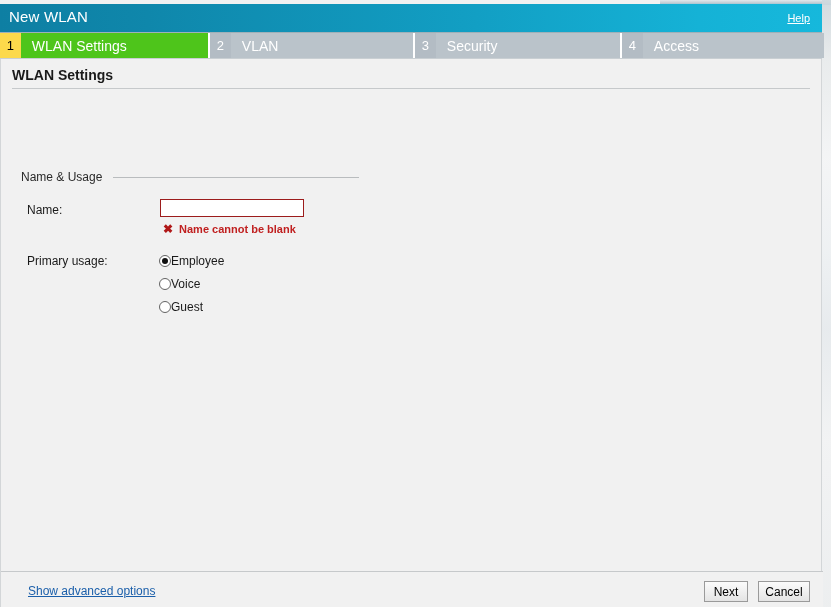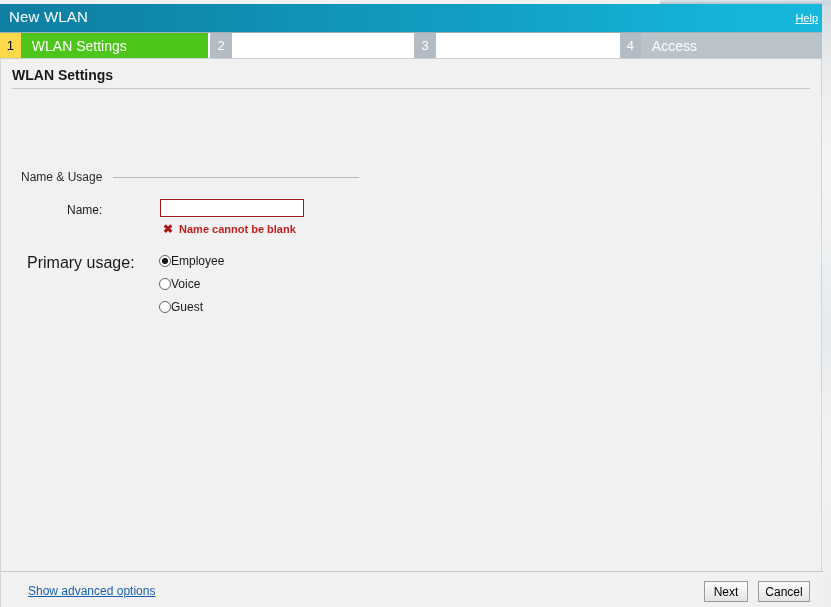--- a/index.html
+++ b/index.html
@@ -54,21 +54,21 @@
   }
   #dialog-title {
     position: absolute;
     left: 9px; top: 4px;
     font-size: 15px;
     color: #ffffff;
     letter-spacing: .2px;
   }
   #help-link {
     position: absolute;
-    right: 4px; top: 8px;
+    right: 12px; top: 8px;
     font-size: 11px;
     color: #ffffff;
     text-decoration: underline;
     cursor: pointer;
   }
 
   
   #steps {
     display: flex;
     height: 25px;
@@ -157,21 +157,20 @@
     width: 246px; height: 1px;
     background: #b9bcbe;
   }
 
   
   #label-name {
     position: absolute;
     left: 26px; top: 144px;
     font-size: 12px;
     color: #1a1a1a;
-    margin-left: 40px;
   }
   #name-input {
     position: absolute;
     left: 159px; top: 140px;
     width: 144px; height: 18px;
     border: 1px solid #9c1c1c;
     background: #ffffff;
     box-sizing: border-box;
     font-family: "Liberation Sans", sans-serif;
     font-size: 12px;
@@ -190,21 +189,21 @@
   #name-error-icon {
     color: #b01818;
     font-size: 12px;
     margin-right: 6px;
   }
 
   
   #label-primary-usage {
     position: absolute;
     left: 26px; top: 195px;
-    font-size: 16px;
+    font-size: 12px;
     color: #1a1a1a;
   }
   .radio-row {
     position: absolute;
     left: 158px;
     display: flex;
     align-items: center;
     cursor: pointer;
   }
   #radio-row-0 { top: 195px; }
@@ -283,23 +282,25 @@
     <a id="help-link">Help</a>
   </div>
 
   <div id="steps">
     <div class="step active" id="step-1">
       <div class="step-num">1</div>
       <div class="step-label">WLAN Settings</div>
     </div>
     <div class="step inactive" id="step-2">
       <div class="step-num">2</div>
+      <div class="step-label">VLAN</div>
     </div>
     <div class="step inactive" id="step-3">
       <div class="step-num">3</div>
+      <div class="step-label">Security</div>
     </div>
     <div class="step inactive" id="step-4">
       <div class="step-num">4</div>
       <div class="step-label">Access</div>
     </div>
   </div>
 
   <div id="panel">
 
     <div id="page-heading">WLAN Settings</div>

